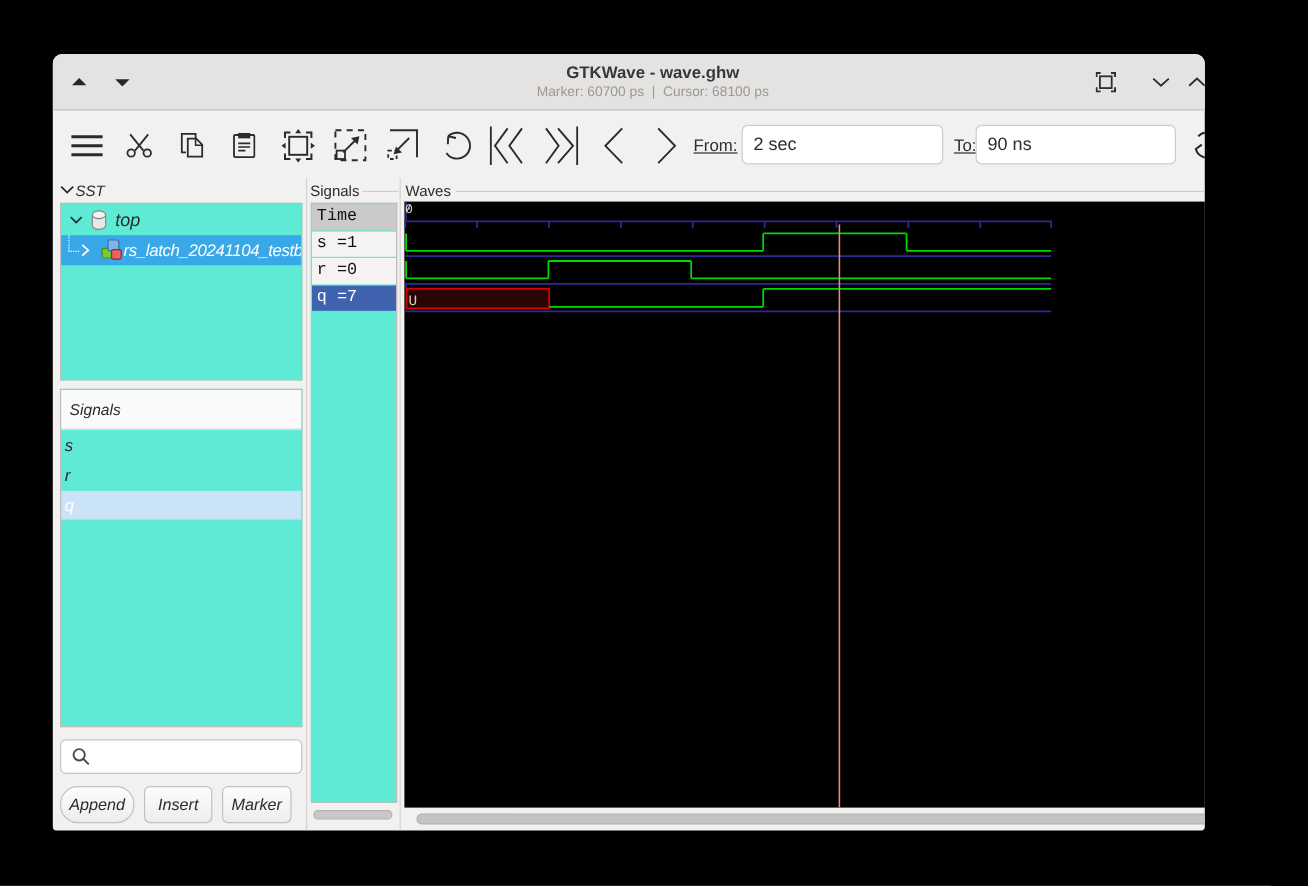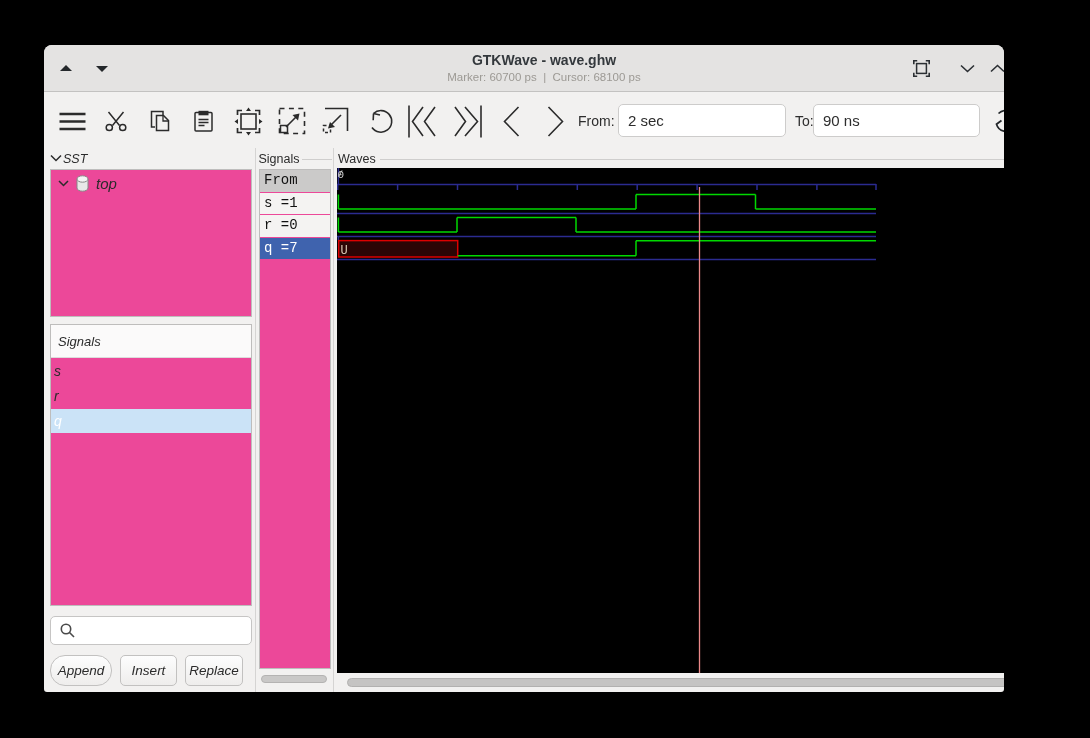--- a/index.html
+++ b/index.html
@@ -8,26 +8,26 @@
   .abs{position:absolute;}
   #win{position:absolute;left:44px;top:45px;width:960px;height:647px;background:#f2f1f0;border-radius:8px 8px 3px 3px;overflow:hidden;}
   
   #titlebar{position:absolute;left:0;top:0;width:1000px;height:47px;background:#e4e3e2;border-bottom:1px solid #c3c2c1;}
   #title{position:absolute;left:0;top:7px;width:1000px;text-align:center;font-size:14px;font-weight:bold;color:#33383c;}
   #subtitle{position:absolute;left:0;top:26px;width:1000px;text-align:center;font-size:11.5px;color:#9c9994;}
   .tbtn{position:absolute;top:0;height:47px;display:flex;align-items:center;justify-content:center;}
   
   #toolbar{position:absolute;left:0;top:0;width:1000px;height:148px;}
   .ticon{position:absolute;}
-  .tlabel{position:absolute;top:68px;font-size:14px;color:#2d2d2d;}
+  .tlabel{position:absolute;top:68px;font-size:14px;color:#2d2d2d;text-decoration:underline;}
   .tinput{position:absolute;top:59px;height:33px;background:#fff;border:1px solid #cdcccb;border-radius:5px;font-size:15px;color:#2d2d2d;padding-left:9px;line-height:31px;}
   
   .vdiv{position:absolute;top:103px;width:1px;height:544px;background:#d5d4d3;}
   .paneltitle{font-size:12.5px;color:#2b2b2b;position:absolute;}
-  .framebox{position:absolute;background:#ec4899;border:1px solid #bebdbc;}
+  .framebox{position:absolute;background:#5eead4;border:1px solid #bebdbc;}
   .mono{font-family:"Liberation Mono",monospace;}
 </style>
 </head>
 <body>
 <div id="win">
 
   <div id="titlebar">
     <div class="tbtn" style="left:10px;width:24px;">
       <svg width="12" height="7">
           <path d="M0 6 L6 0 L12 6 Z" fill="#24282b"></path>
@@ -158,49 +158,62 @@
           </svg>
         <svg class="abs" style="left:24px;top:3px;" width="15" height="17">
           <ellipse cx="7.5" cy="13" rx="5.5" ry="3.2" fill="#e8e8e8" stroke="#888" stroke-width="1"></ellipse>
           <rect x="2" y="4" width="11" height="9" fill="#e8e8e8" stroke="none"></rect>
           <path d="M2 4 V13 M13 4 V13" stroke="#888" stroke-width="1"></path>
           <ellipse cx="7.5" cy="4" rx="5.5" ry="3.2" fill="#f4f4f4" stroke="#888" stroke-width="1"></ellipse>
         </svg>
         <div class="abs" style="left:45px;top:3px;font-size:15px;color:#2b2b2b;">top</div>
       </div>
 
+      <div class="abs" style="left:0;top:26px;width:200px;height:25px;background:#38a8e8;">
+        <div class="abs" style="left:6px;top:0px;width:1px;height:13px;border-left:1px dotted #fff;"></div>
+        <div class="abs" style="left:6px;top:13px;width:9px;height:1px;border-top:1px dotted #fff;"></div>
+        <svg class="abs" style="left:16px;top:7px;" width="8" height="11" fill="none" stroke="#fff" stroke-width="1.5">
+            <path d="M1.5 1 L6.5 5.5 L1.5 10"></path>
+          </svg>
+        <svg class="abs" style="left:33px;top:3px;" width="19" height="19">
+          <rect x="1" y="8" width="8" height="8" rx="1.5" fill="#7ec636" stroke="#4e8a1a" stroke-width="1"></rect>
+          <rect x="6" y="1" width="9" height="9" rx="1.5" fill="#7ab7e8" stroke="#3a6ea5" stroke-width="1"></rect>
+          <rect x="9" y="9" width="8" height="8" rx="1.5" fill="#e86464" stroke="#a02020" stroke-width="1"></rect>
+        </svg>
+        <div class="abs" style="left:52px;top:3.5px;font-size:14px;letter-spacing:-0.3px;color:#fff;white-space:nowrap;overflow:hidden;width:148px;">rs_latch_20241104_testb</div>
+      </div>
     </div>
 
     <div class="framebox" style="left:6px;top:176px;width:202px;height:282px;">
       <div class="abs" style="left:0;top:0;width:200px;height:33px;background:#fbfafa;border-bottom:1px solid #dddcdb;">
         <div class="abs" style="left:7px;top:9px;font-size:13px;color:#2b2b2b;">Signals</div>
       </div>
       <div class="abs" style="left:0px;top:34px;width:200px;height:25px;font-size:14px;color:#2b2b2b;line-height:25px;padding-left:3px;">s</div>
       <div class="abs" style="left:0px;top:59px;width:200px;height:25px;font-size:14px;color:#2b2b2b;line-height:25px;padding-left:3px;">r</div>
       <div class="abs" style="left:0px;top:84px;width:200px;height:24px;background:#cbe3f7;font-size:14px;color:#fff;line-height:24px;padding-left:3px;">q</div>
     </div>
 
     <div class="abs" style="left:6px;top:468px;width:202px;height:29px;background:#fff;border:1px solid #c6c5c4;border-radius:5px;">
       <svg class="abs" style="left:9px;top:6px;" width="15" height="15" fill="none" stroke="#4a4a4a" stroke-width="1.6">
         <circle cx="6" cy="6" r="4.7"></circle>
           <path d="M9.5 9.5 L14 14"></path>
       </svg>
     </div>
 
     <div class="abs" style="left:6px;top:507px;width:62px;height:31px;background:linear-gradient(#fdfdfd,#eeedec);border:1px solid #c2c1c0;border-radius:15px;text-align:center;font-size:13.5px;color:#2b2b2b;line-height:29px;">Append</div>
     <div class="abs" style="left:76px;top:507px;width:57px;height:31px;background:linear-gradient(#fdfdfd,#eeedec);border:1px solid #c2c1c0;border-radius:5px;text-align:center;font-size:13.5px;color:#2b2b2b;line-height:29px;">Insert</div>
-    <div class="abs" style="left:141px;top:507px;width:58px;height:31px;background:linear-gradient(#fdfdfd,#eeedec);border:1px solid #c2c1c0;border-radius:5px;text-align:center;font-size:13.5px;color:#2b2b2b;line-height:29px;">Replace</div>
+    <div class="abs" style="left:141px;top:507px;width:58px;height:31px;background:linear-gradient(#fdfdfd,#eeedec);border:1px solid #c2c1c0;border-radius:5px;text-align:center;font-size:13.5px;color:#2b2b2b;line-height:29px;">Marker</div>
   </div>
 
   <div id="midpanel" class="abs" style="left:212px;top:103px;width:77px;height:544px;">
     <div class="paneltitle" style="left:2.5px;top:4px;">Signals</div>
     <div class="abs" style="left:46px;top:11px;width:30px;height:1px;background:#cfcecd;"></div>
     <div class="framebox" style="left:3px;top:21px;width:72px;height:500px;">
       <div class="mono abs" style="left:0;top:0;width:70px;height:22px;background:#cbcac9;font-size:14px;color:#111;">
-          <span class="abs" style="left:4px;top:2px;">From</span>
+          <span class="abs" style="left:4px;top:2px;">Time</span>
         </div>
       <div class="mono abs" style="left:0;top:23px;width:70px;height:21px;background:#f4f3f2;font-size:14px;color:#111;">
           <span class="abs" style="left:4px;top:2px;">s =1</span>
         </div>
       <div class="mono abs" style="left:0;top:45px;width:70px;height:22px;background:#f4f3f2;font-size:14px;color:#111;">
           <span class="abs" style="left:4px;top:2px;">r =0</span>
         </div>
       <div class="mono abs" style="left:0;top:68px;width:70px;height:21px;background:#3f63ae;font-size:14px;color:#fff;">
           <span class="abs" style="left:4px;top:2px;">q =7</span>
         </div>

